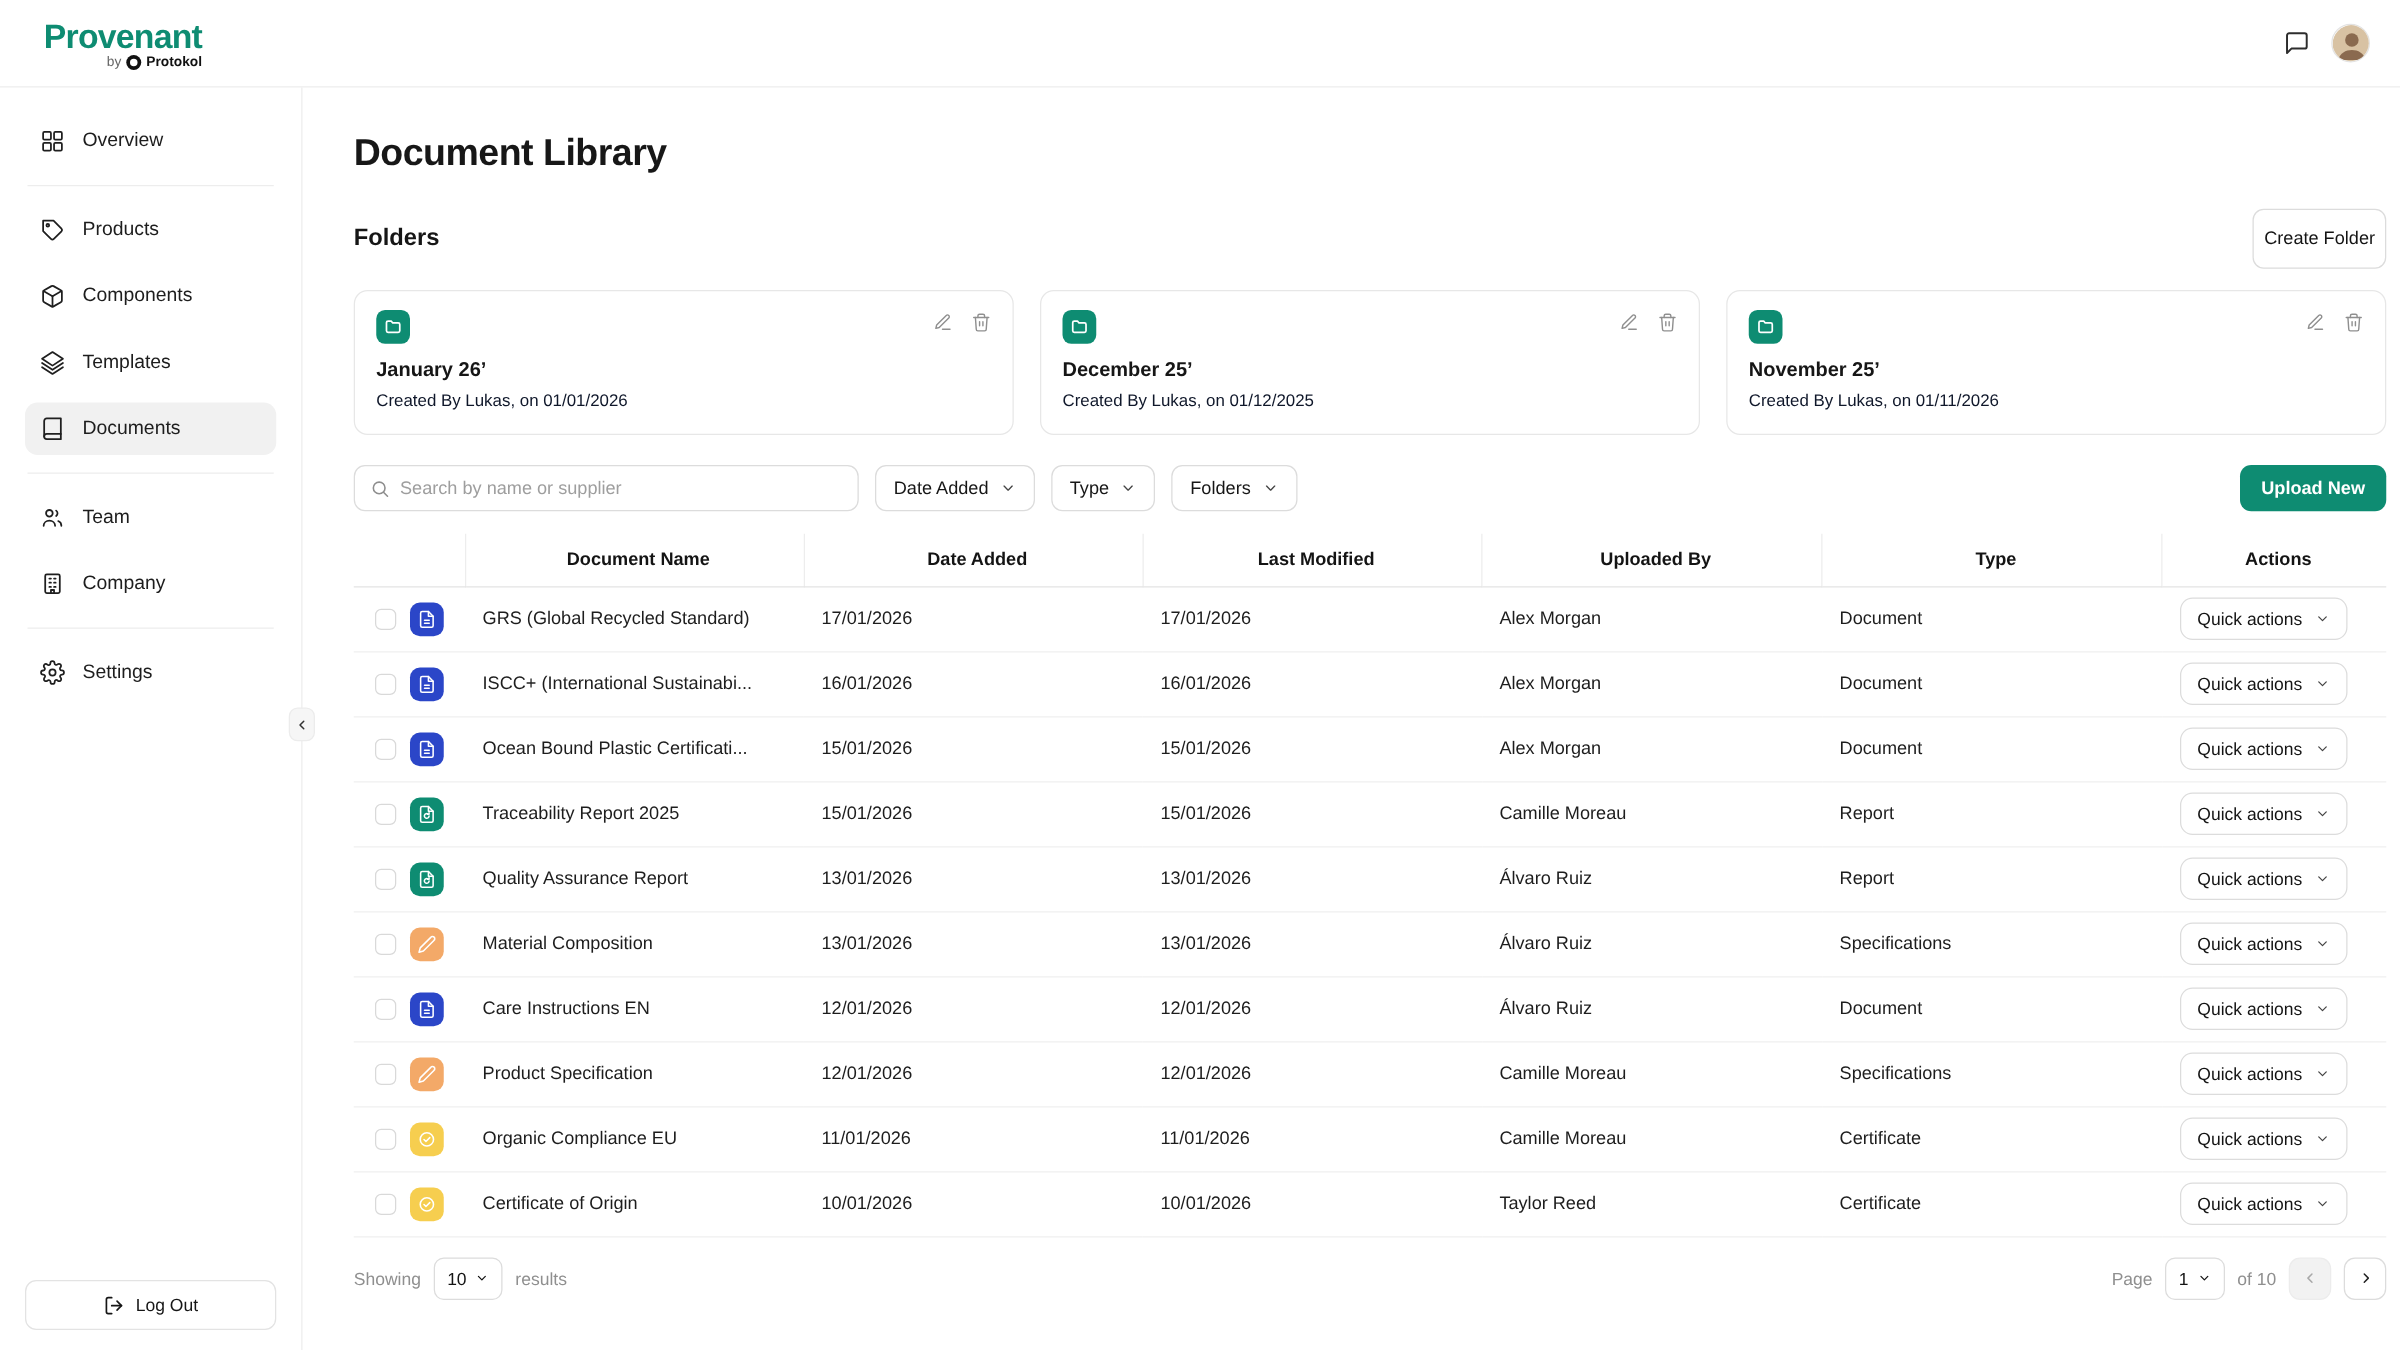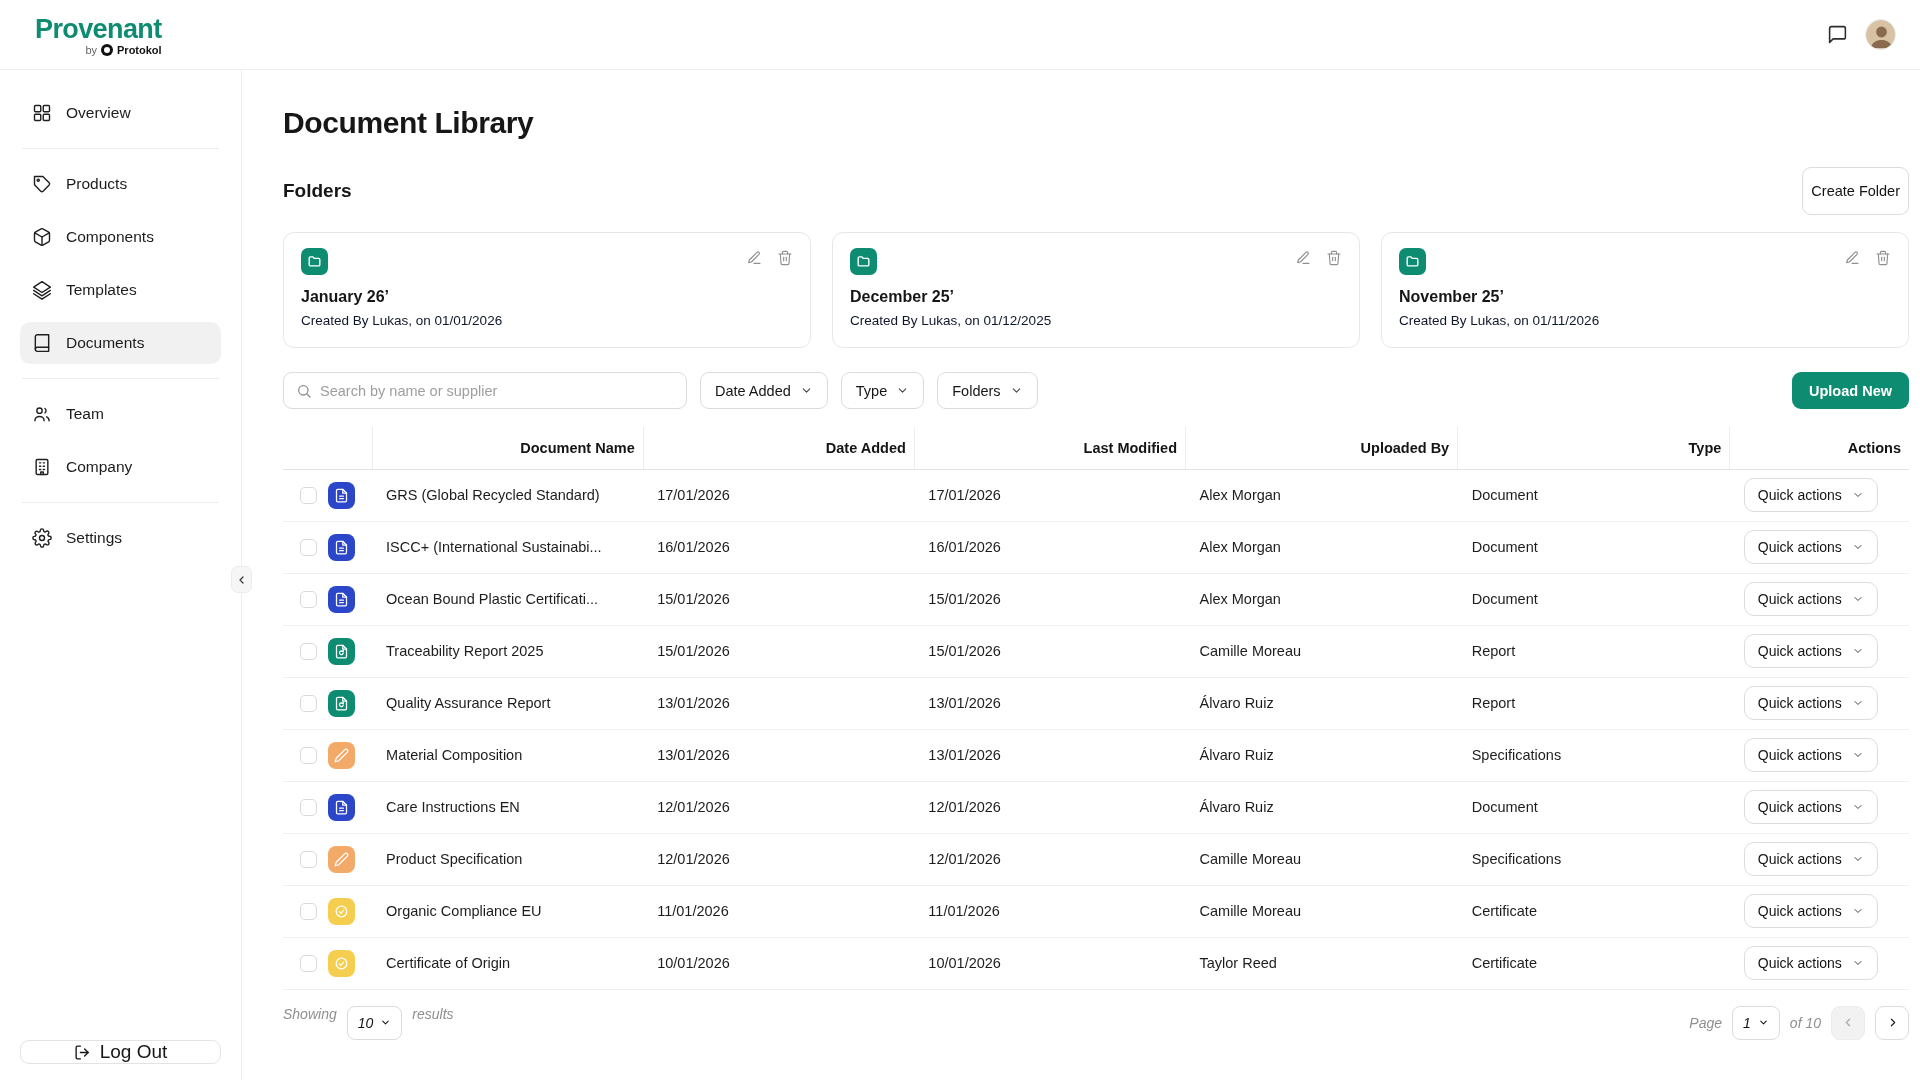--- a/index.html
+++ b/index.html
@@ -32,23 +32,23 @@
   .body-row { flex:1; display:flex; min-height:0; }
 
   
   .sidebar { width:242px; flex:0 0 242px; border-right:1px solid #ededed;
              padding:22px 20px 16px; display:flex; flex-direction:column; position:relative; }
   .side-item { display:flex; align-items:center; gap:14px; height:42px; padding:0 12px;
                border-radius:10px; margin-bottom:11px; font-size:15.5px; color:#1d1d1d; cursor:pointer; }
   .side-item.active { background:#f1f1f1; font-weight:500; }
   .side-item .sicon { width:20px; height:20px; color:#1f1f1f; }
   .sdivider { height:1px; background:#ededed; margin:3px 2px 14px; }
-  .logout-btn { margin-top:auto; height:24px; border:1px solid #e3e3e3; border-radius:9px; background:#fff;
+  .logout-btn { margin-top:auto; height:40px; border:1px solid #e3e3e3; border-radius:9px; background:#fff;
                 display:flex; align-items:center; justify-content:center; gap:9px;
-                font-size:19px; font-weight:500; color:#161616; }
+                font-size:14px; font-weight:500; color:#161616; }
   .collapse-tab { position:absolute; right:-11px; top:496px; width:21px; height:27px; background:#f6f6f6;
                   border:1px solid #ececec; border-radius:7px; display:flex; align-items:center;
                   justify-content:center; color:#333; cursor:pointer; z-index:3; }
 
   
   main { flex:1; padding:36px 11px 0 41px; min-width:0; }
   .page-title { font-size:30px; font-weight:700; color:#171717; letter-spacing:-0.4px; }
 
   .folders-head { display:flex; align-items:center; justify-content:space-between; margin-top:27px; }
   .section-title { font-size:19px; font-weight:700; color:#161616; }
@@ -72,21 +72,21 @@
   .search-box input { border:none; outline:none; flex:1; font-size:14.5px; font-family:inherit; color:#222; background:transparent; }
   .search-box input::placeholder { color:#9e9e9e; }
   .pill { height:37px; border:1px solid #dcdcdc; border-radius:9px; background:#fff; padding:0 14px;
           display:flex; align-items:center; gap:9px; font-size:14.5px; font-weight:500; color:#161616; }
   .pill .chev { color:#444; }
   .btn-primary { margin-left:auto; height:37px; background:#0e8c72; color:#fff; border:none; border-radius:9px;
                  padding:0 17px; font-size:14.5px; font-weight:600; }
 
   
   .doc-table { width:100%; border-collapse:collapse; margin-top:18px; table-layout:fixed; }
-  .doc-table th { height:42px; text-align:right; font-size:14.5px; font-weight:700; color:#141414;
+  .doc-table th { height:42px; text-align:center; font-size:14.5px; font-weight:700; color:#141414;
                   padding:0 8px 0 14px; border-right:1px solid #ededed; border-bottom:1px solid #e3e3e3;
                   white-space:nowrap; overflow:hidden; }
   .doc-table th:last-child { border-right:none; }
   .doc-table th.th-check { padding:0; }
   .doc-table td { height:52px; font-size:14.5px; color:#1d1d1d; padding:0 10px 0 14px;
                   border-bottom:1px solid #efefef; white-space:nowrap; overflow:hidden; text-overflow:ellipsis; }
   .doc-table td.cell-first { padding:0; }
   .check-wrap { display:flex; align-items:center; gap:11px; padding-left:17px; }
   .checkbox { width:17px; height:17px; border:1.5px solid #d9d9d9; border-radius:5px; background:#fff;
               flex:0 0 17px; cursor:pointer; }
@@ -98,21 +98,21 @@
   .badge[data-kind="certificate"]   { background:#f6ce4f; }
   .badge[data-kind="document"]      .g-document      { display:block; }
   .badge[data-kind="report"]        .g-report        { display:block; }
   .badge[data-kind="specification"] .g-specification { display:block; }
   .badge[data-kind="certificate"]   .g-certificate   { display:block; }
   .qa-btn { height:34px; border:1px solid #dcdcdc; border-radius:10px; background:#fff; padding:0 13px;
             display:inline-flex; align-items:center; gap:10px; font-size:14px; color:#141414; }
   .qa-btn .chev { color:#444; }
 
   
-  .pagination { display:flex; margin-top:16px; font-size:14px; color:#8f8f8f; gap:10px;font-style:italic; }
+  .pagination { display:flex; align-items:center; margin-top:16px; font-size:14px; color:#8f8f8f; gap:10px; }
   .select-box { height:34px; border:1px solid #dcdcdc; border-radius:8px; background:#fff; padding:0 10px;
                 display:inline-flex; align-items:center; gap:7px; color:#141414; font-weight:500; cursor:pointer; }
   .pg-right { margin-left:auto; display:flex; align-items:center; gap:10px; }
   .pg-btn { width:34px; height:34px; border:1px solid #dcdcdc; border-radius:9px; background:#fff;
             display:flex; align-items:center; justify-content:center; color:#222; }
   .pg-btn.disabled { background:#f2f2f2; border-color:#ececec; color:#a9a9a9; cursor:default; }
 </style>
 </head>
 <body>
 

